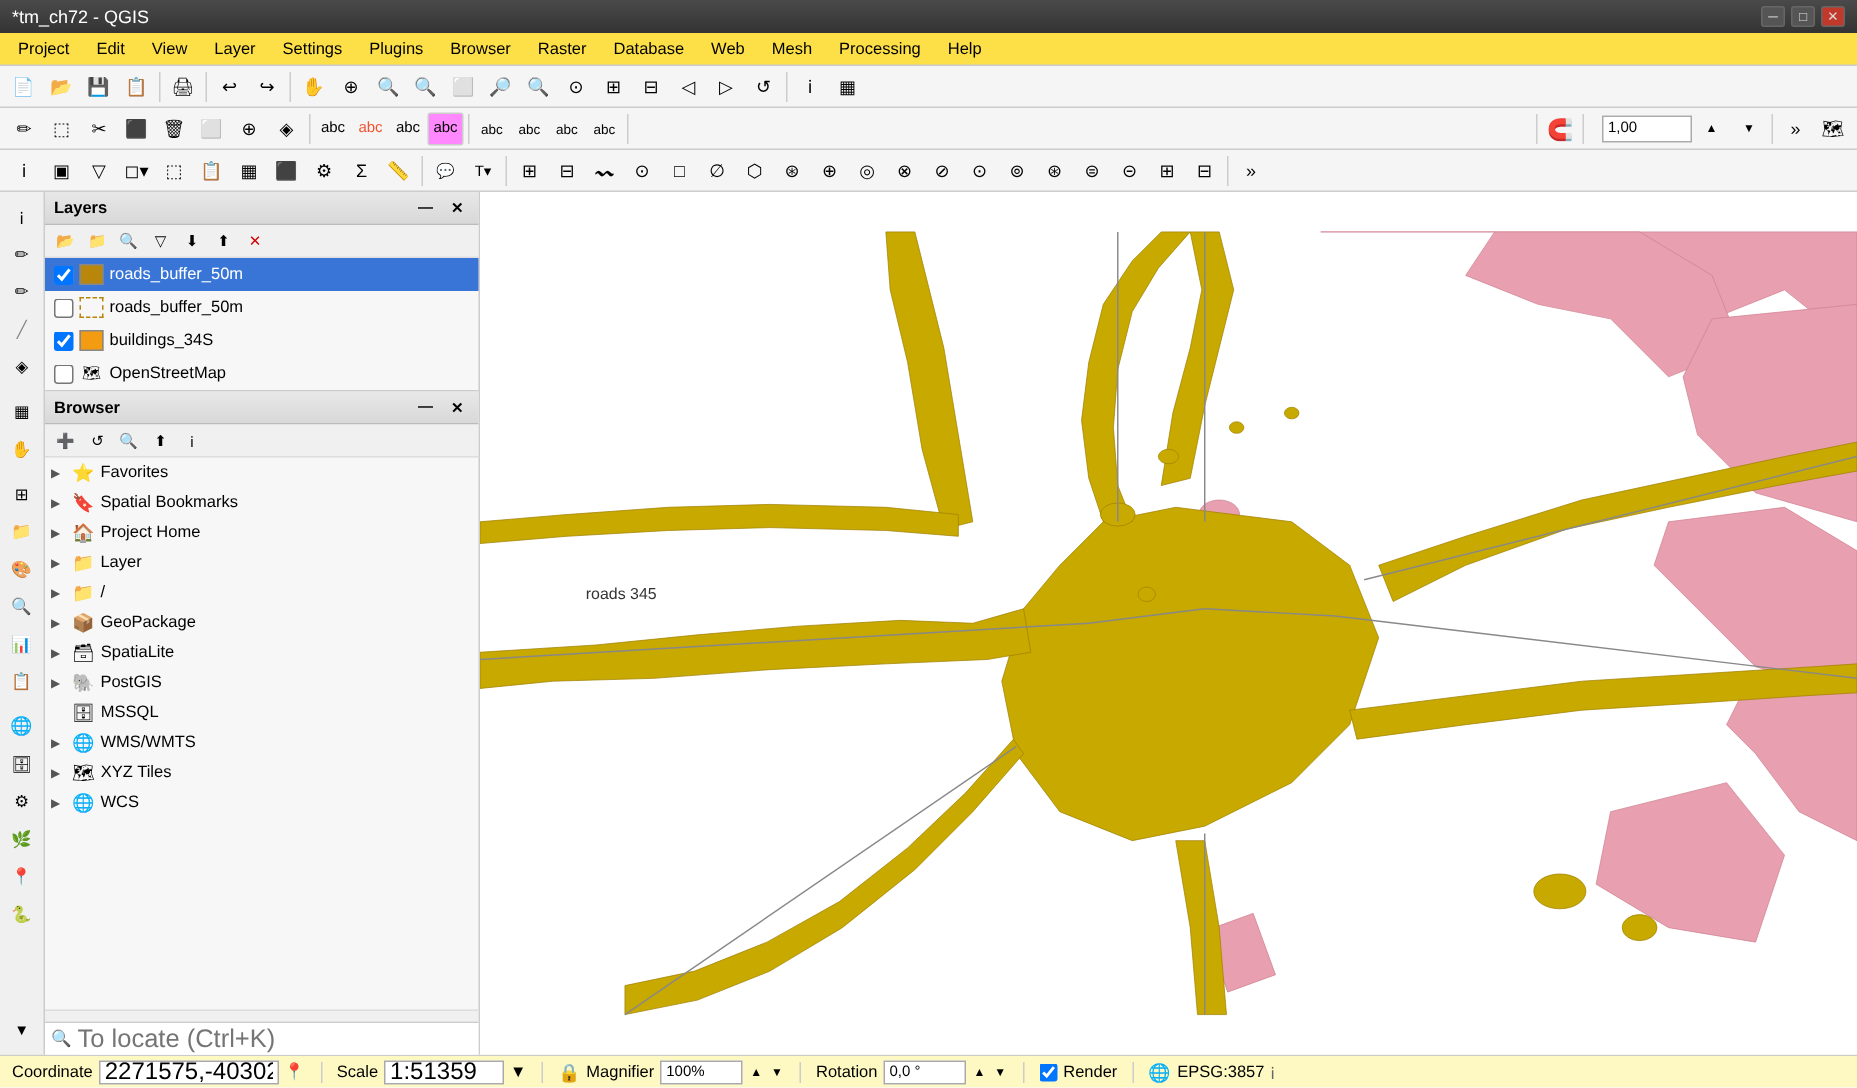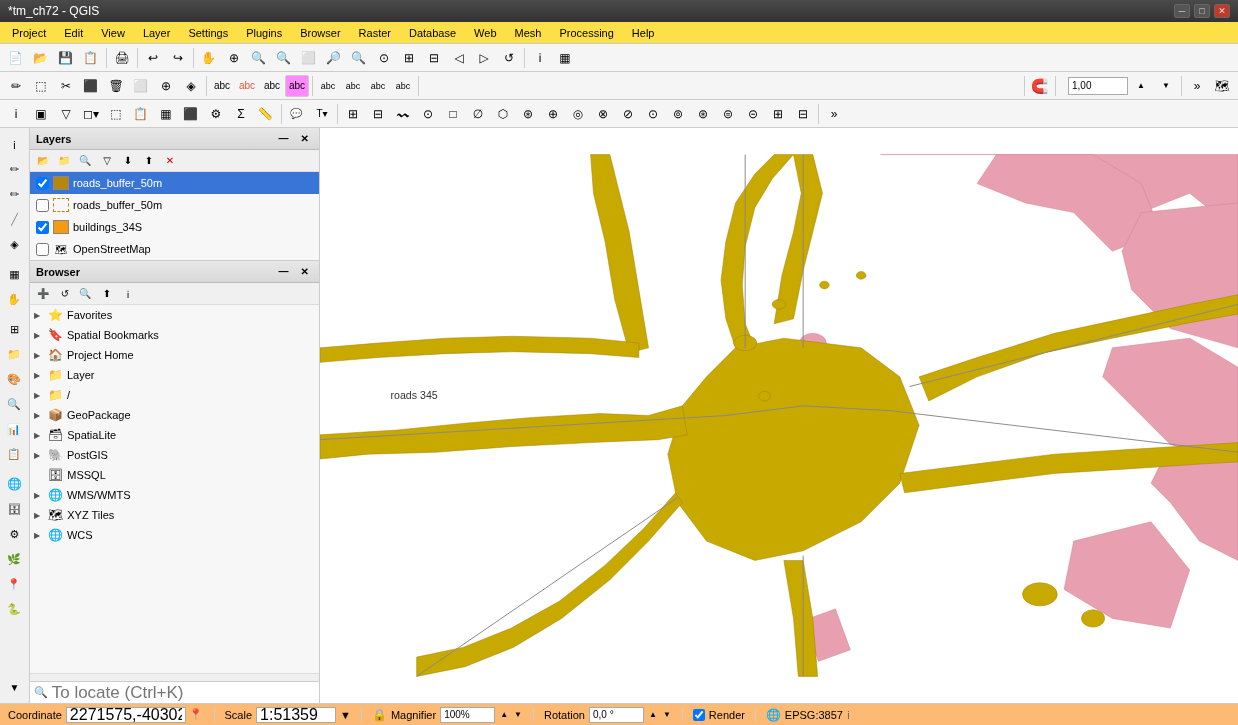--- a/index.html
+++ b/index.html
@@ -219,21 +219,21 @@
     
     #map-area {
       flex: 1;
       background: #fff;
       position: relative;
       overflow: hidden;
     }
 
     
     #statusbar {
-      background: #fdba74;
+      background: #fef9c3;
       border-top: 1px solid #ccc;
       height: 22px;
       display: flex;
       align-items: center;
       padding: 0 8px;
       gap: 10px;
       font-size: 11px;
     }
     .status-section {
       display: flex;

